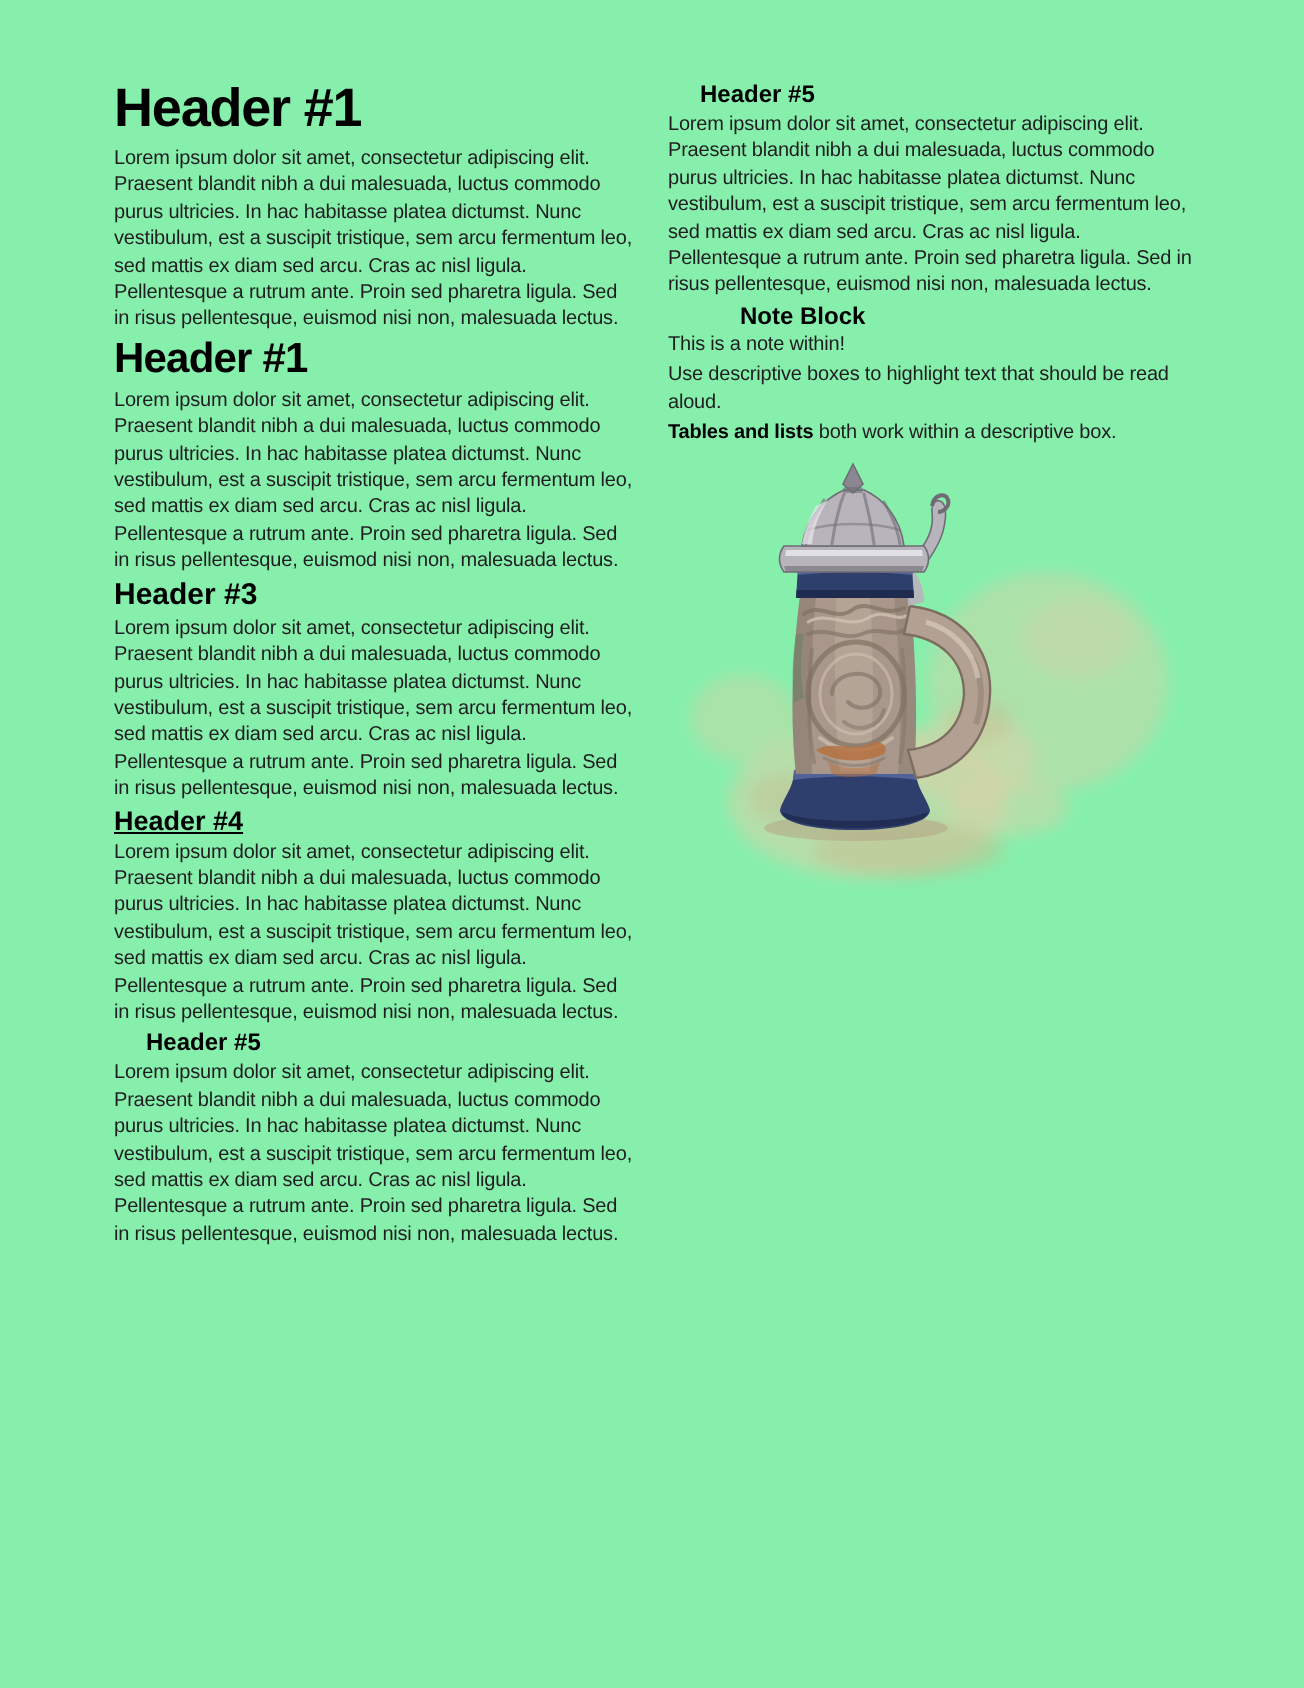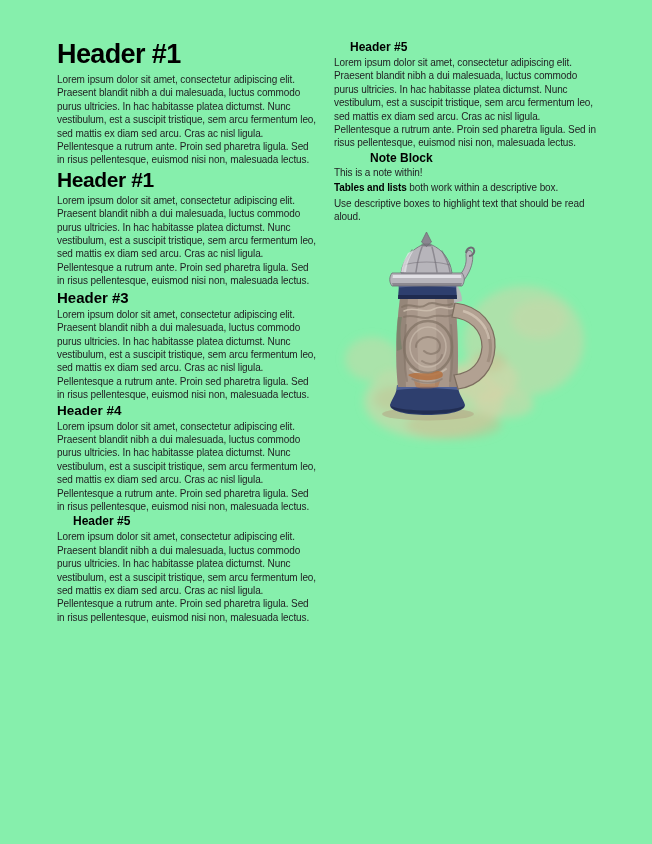--- a/index.html
+++ b/index.html
@@ -24,21 +24,21 @@
     font-size: 10px;
     line-height: 13.4px;
     margin: 0 0 2px 0;
     color: #1f1d20;
     letter-spacing: -0.1px;
   }
   h1, h2, h3, h4, h5 { color: #000000; font-weight: 700; margin: 0; }
   h1 { font-size: 27px; line-height: 28px; margin: 0 0 5px 0; letter-spacing: -0.6px; }
   h2 { font-size: 21px; line-height: 22px; margin: 1px 0 3px 0; letter-spacing: -0.4px; }
   h3 { font-size: 15px; line-height: 16px; margin: 1px 0 2px 0; }
-  h4 { font-size: 13.5px; line-height: 14px; margin: 1px 0 2px 0; }
+  h4 { font-size: 13.5px; line-height: 14px; margin: 1px 0 2px 0; text-decoration: underline; }
   h5 { font-size: 12px; line-height: 13px; margin: 1px 0 2px 16px; }
   .mini-label {
     font-size: 12px;
     line-height: 13px;
     font-weight: 700;
     color: #000000;
     margin: 1px 0 1px 0;
     padding-left: 36px;
   }
   .emph { font-weight: 700; color: #000000; }
@@ -74,22 +74,22 @@
 
   <div class="col col-right">
     <section>
       <h5>Header #5</h5>
       <p class="body-text">Lorem ipsum dolor sit amet, consectetur adipiscing elit. Praesent blandit nibh a dui malesuada, luctus commodo purus ultricies. In hac habitasse platea dictumst. Nunc vestibulum, est a suscipit tristique, sem arcu fermentum leo, sed mattis ex diam sed arcu. Cras ac nisl ligula. Pellentesque a rutrum ante. Proin sed pharetra ligula. Sed in risus pellentesque, euismod nisi non, malesuada lectus.</p>
     </section>
 
     <div class="mini-label">Note Block</div>
     <p class="body-text">This is a note within!</p>
 
+    <p class="body-text">Use descriptive boxes to highlight text that should be read aloud.</p>
     <p class="body-text"><span class="emph">Tables and lists</span><span> both work within a descriptive box.</span></p>
-    <p class="body-text">Use descriptive boxes to highlight text that should be read aloud.</p>
 
     <svg class="illustration" width="258" height="222" viewBox="0 0 258 222" xmlns="http://www.w3.org/2000/svg">
       <defs>
         <filter id="washblur" x="-30%" y="-30%" width="160%" height="160%">
           <feGaussianBlur stdDeviation="4"></feGaussianBlur>
         </filter>
       </defs>
 
       <g filter="url(#washblur)">
         <ellipse cx="190" cy="112" rx="60" ry="55" fill="var(--c-wash)" opacity="0.45"></ellipse>

